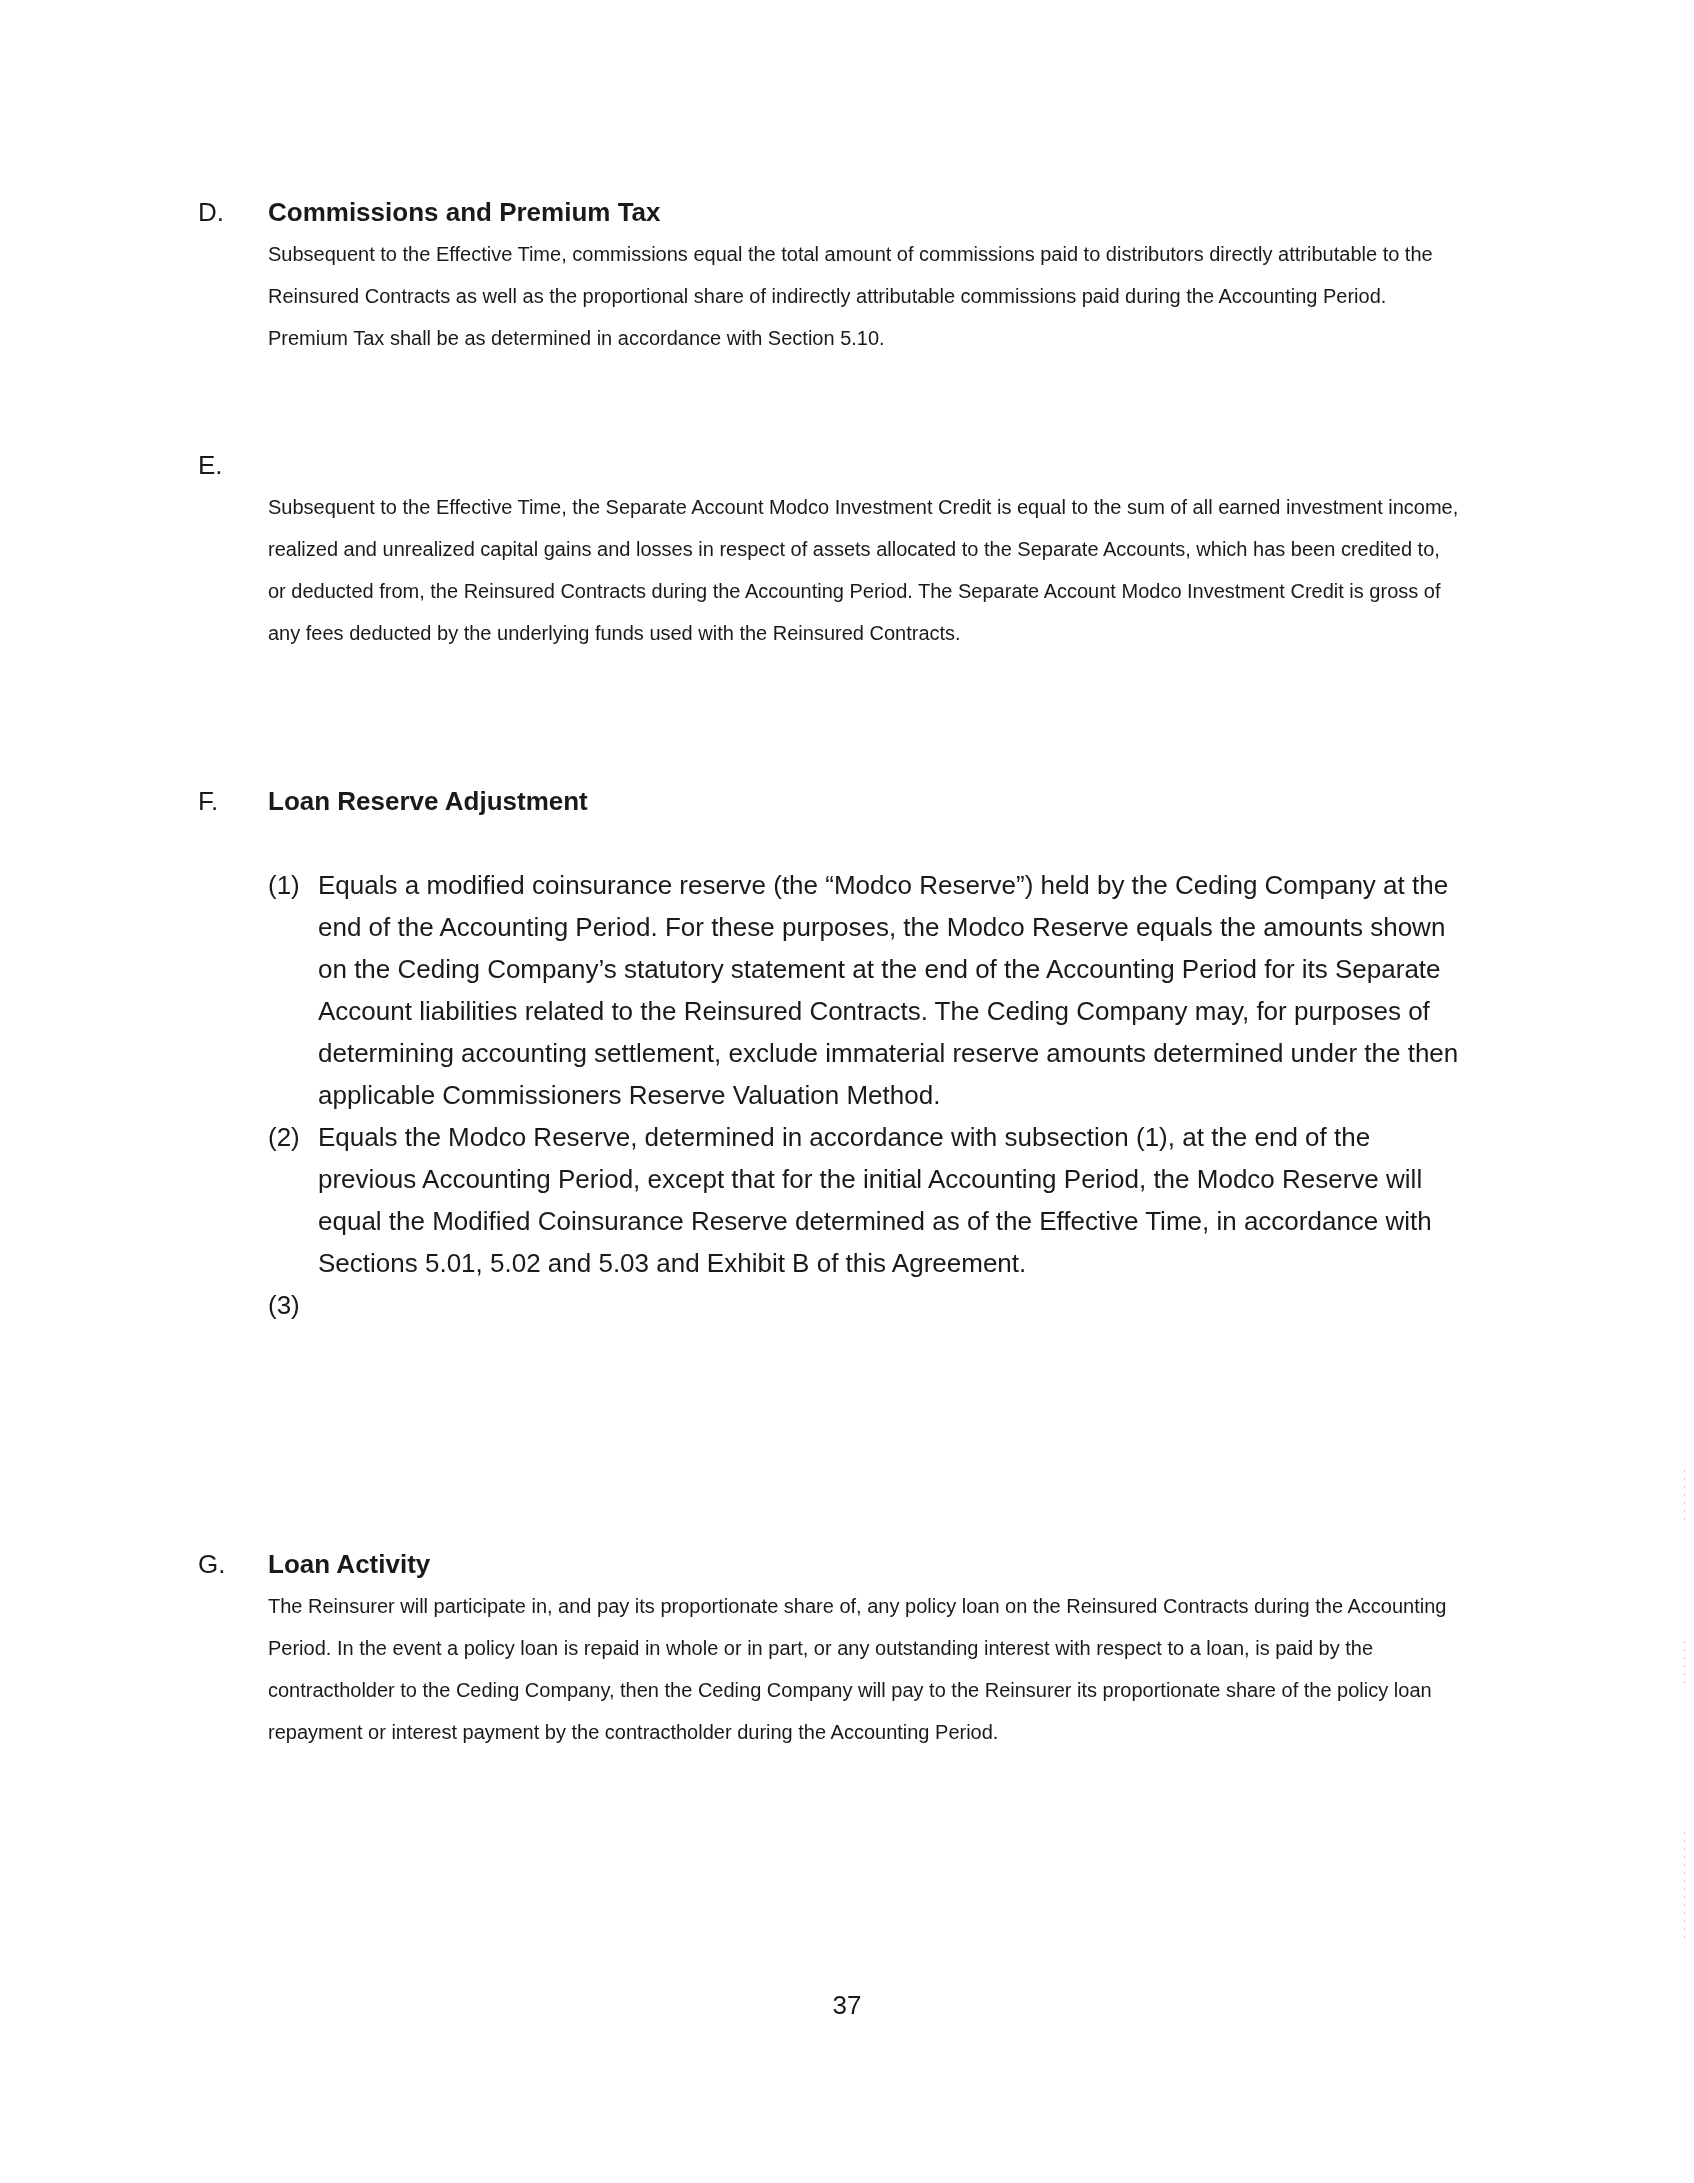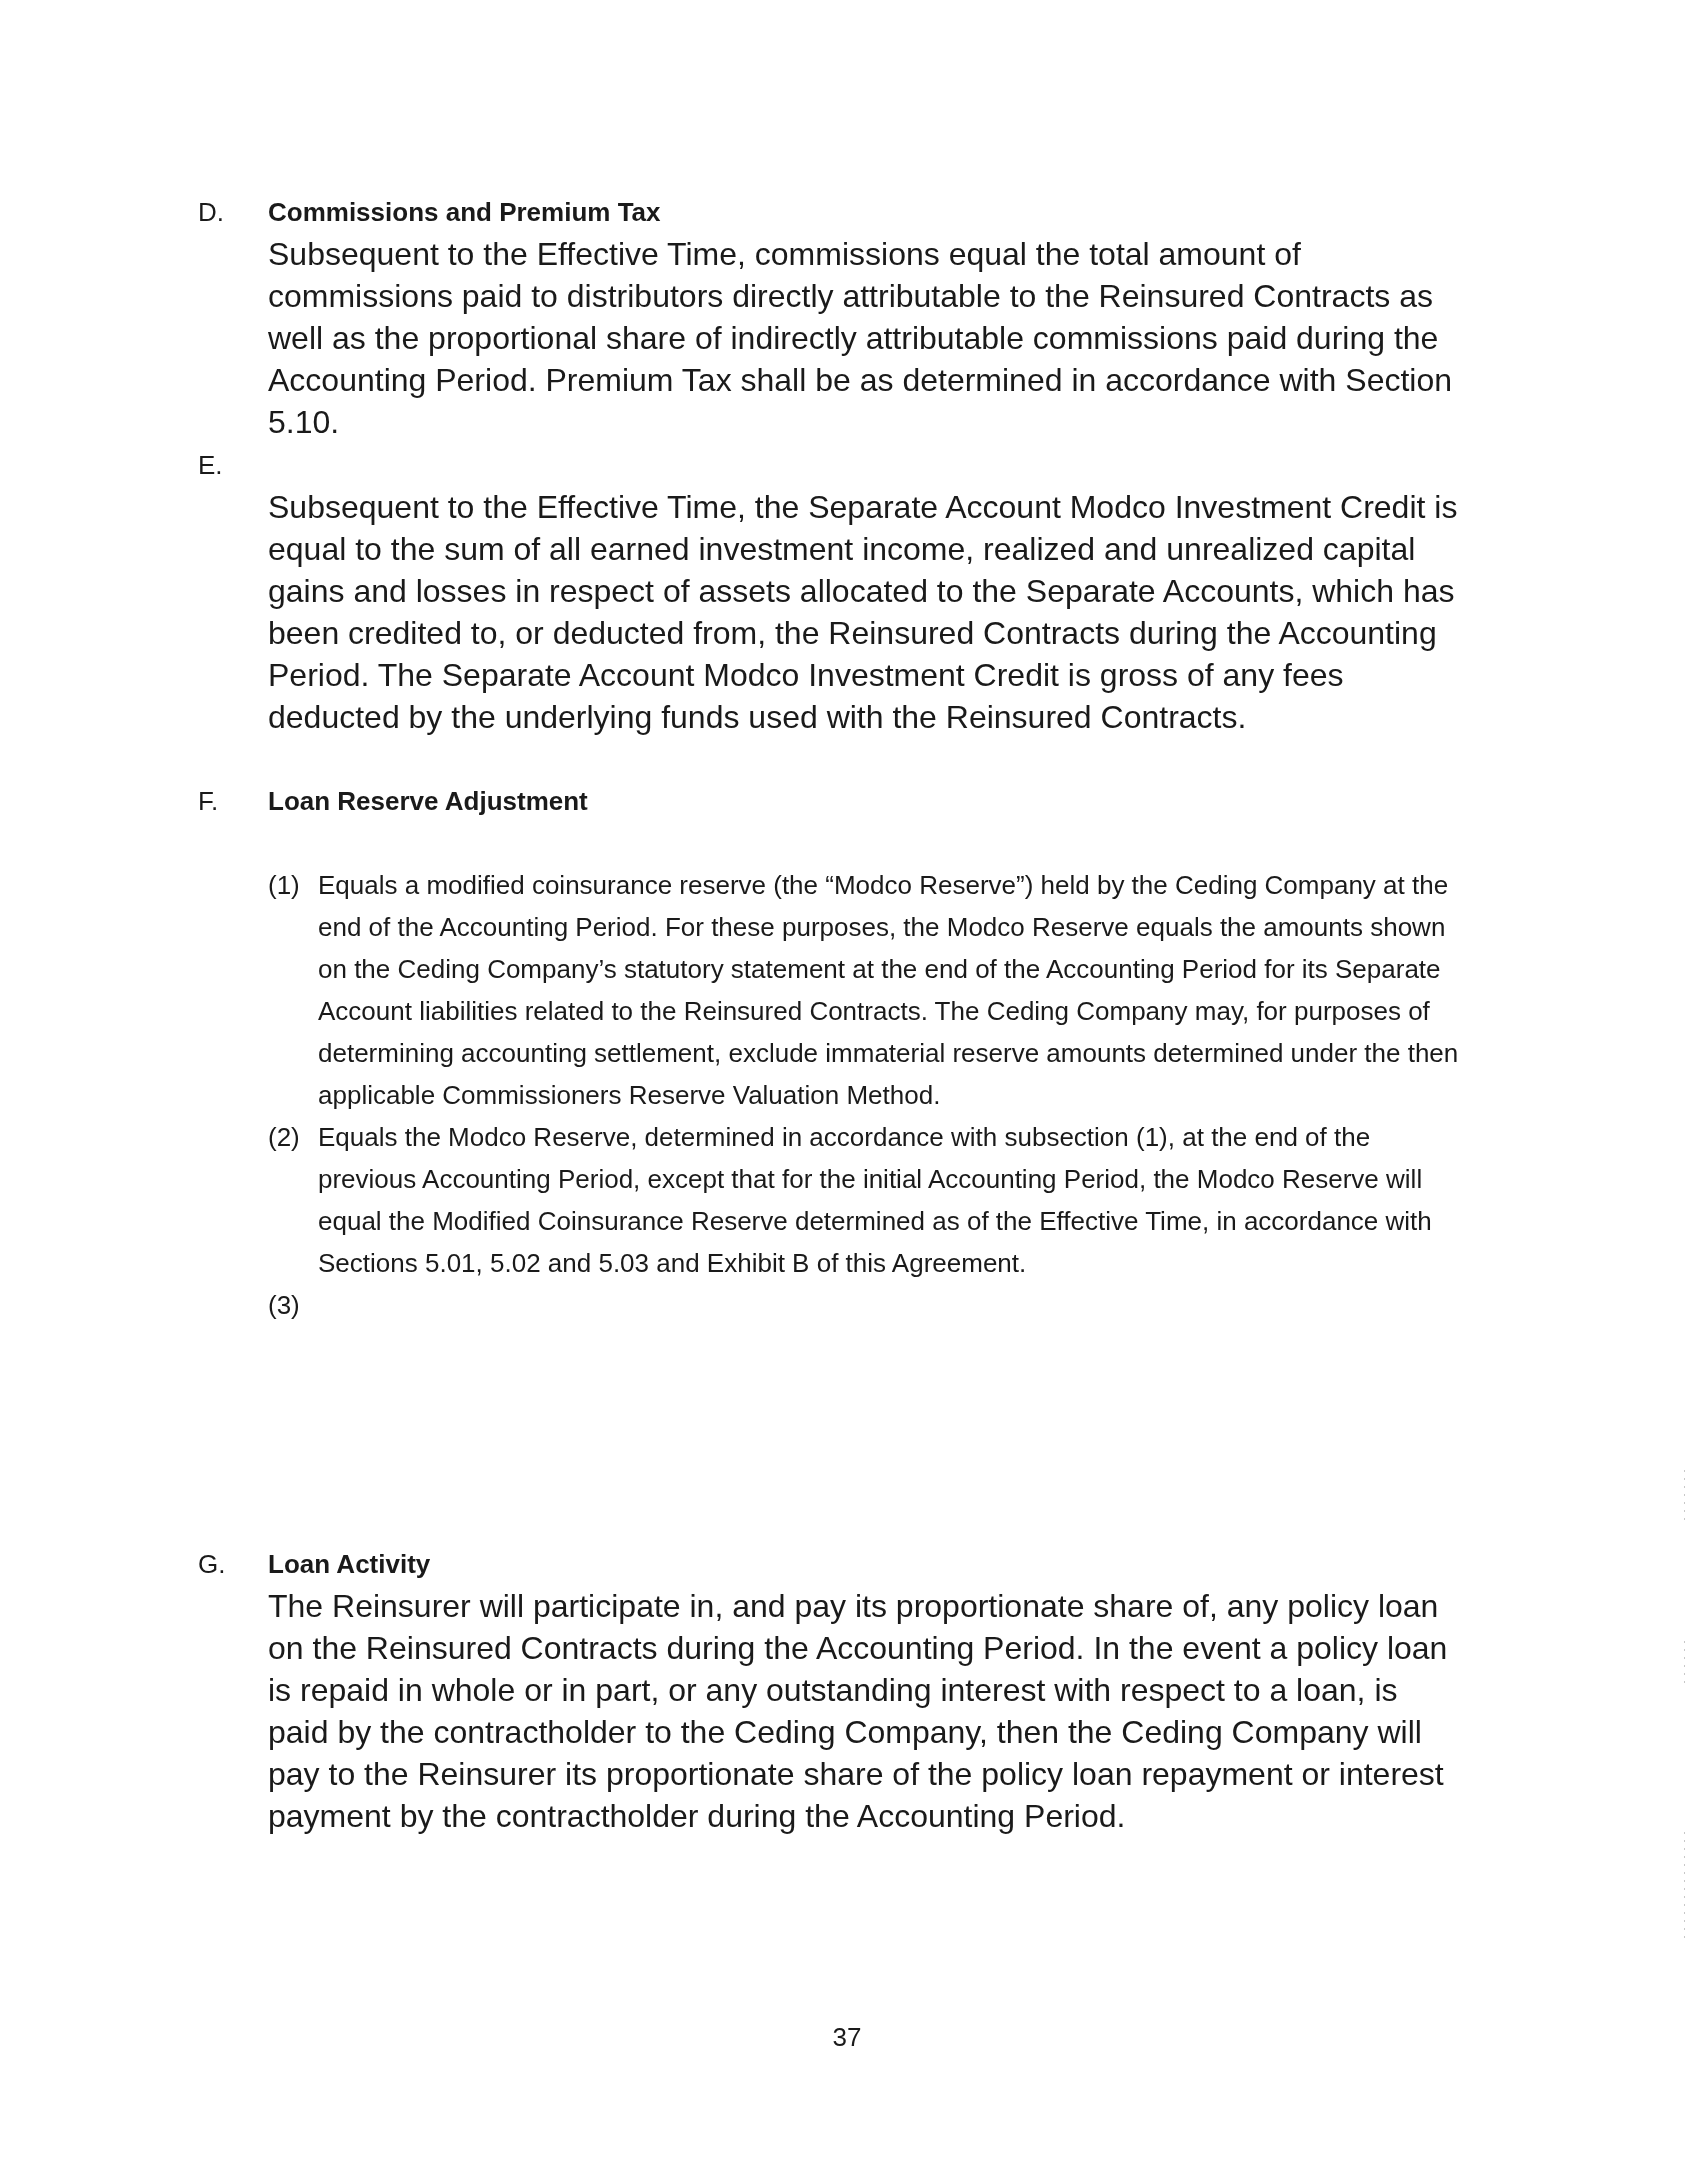--- a/index.html
+++ b/index.html
@@ -6,26 +6,26 @@
   body {
     width: 1694px; height: 2183px; position: relative; overflow: hidden;
     font-family: "Liberation Sans", "DejaVu Sans", sans-serif;
     color: #1a1a1a;
   }
   .page { position: absolute; left: 0; top: 0; width: 1694px; height: 2183px; }
   .section { position: absolute; left: 198px; width: 1265px; }
   .sec-head { position: relative; height: 42px; font-size: 26px; line-height: 42px; }
   .sec-letter { position: absolute; left: 0; top: 0; }
   .sec-title { position: absolute; left: 70px; top: 0; font-weight: bold; }
-  .sec-body { margin-left: 70px; font-size: 32px; line-height: 42px; width: 1193px; }
+  .sec-body { margin-left: 70px; font-size: 20px; line-height: 42px; width: 1193px; }
   .sec-body p { margin: 0; }
   .items { margin-top: 42px; margin-left: 70px; width: 1195px; }
   .item { position: relative; padding-left: 50px; font-size: 26px; line-height: 42px; }
   .item-num { position: absolute; left: 0; top: 0; }
-  .page-num { position: absolute; left: 0; width: 1694px; top: 1990px; text-align: center; font-size: 26px; margin-top: 32px; }
+  .page-num { position: absolute; left: 0; width: 1694px; top: 1990px; text-align: center; font-size: 26px; }
   .scan-mark { position: absolute; left: 1684px; width: 1.3px; background: repeating-linear-gradient(#c8c8c8 0 2px, transparent 2px 8px); }
 </style>
 </head>
 <body>
 
 <div class="page">
 
   <div class="section" style="top:191px;">
     <div class="sec-head">
       <span class="sec-letter">D.</span>

